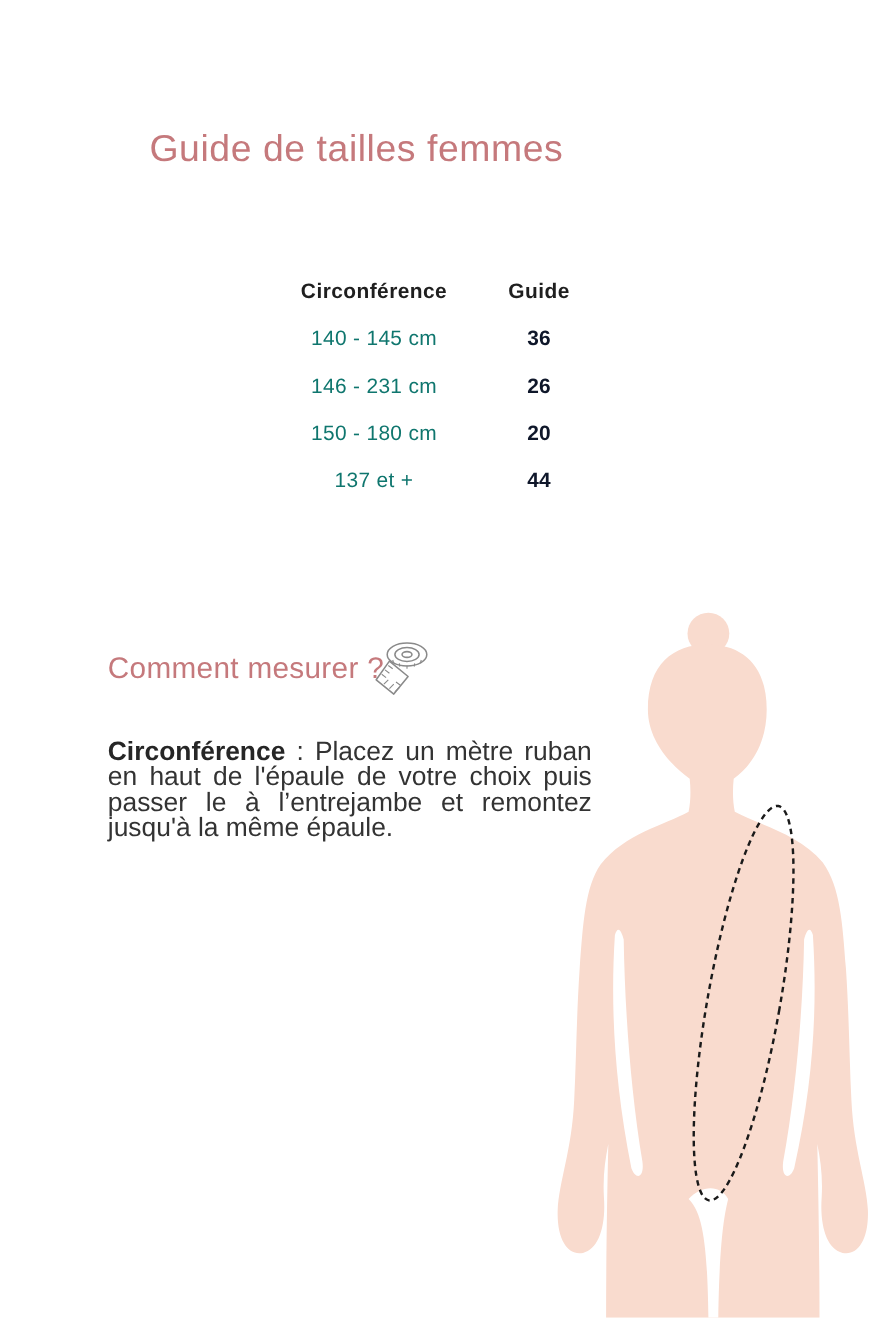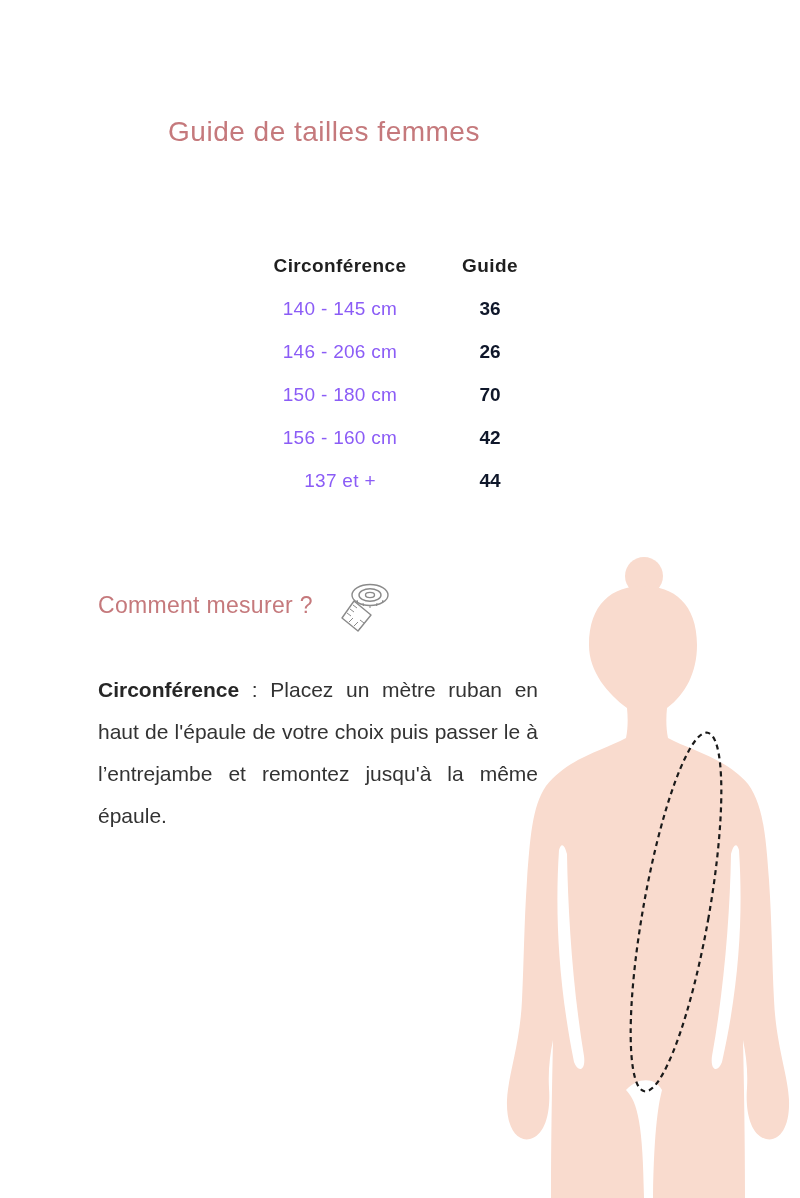--- a/index.html
+++ b/index.html
@@ -5,45 +5,45 @@
   html,body{margin:0;padding:0;}
   body{
     width:800px;height:1198px;position:relative;overflow:hidden;
     background:#ffffff;
     font-family:"Liberation Sans", sans-serif;
   }
   
   .page-title{
     position:absolute;top:116px;left:0;width:648px;
     text-align:center;
-    font-size:28px;font-weight:400;letter-spacing:0.5px;
+    font-size:34px;font-weight:400;letter-spacing:0.5px;
     color:#c5797c;
   }
   
   .size-table{
     position:absolute;top:244px;left:256px;width:300px;
   }
   .t-row{display:flex;align-items:center;height:43px;}
   .t-cell{text-align:center;}
   .col-circ{width:168px;}
   .col-size{width:132px;}
   .t-head .t-cell{
     font-weight:700;font-size:19px;color:#1f1f1f;letter-spacing:0.4px;
   }
-  .t-row .circ-val{font-size:19px;color:#8b5cf6;letter-spacing:0.3px;}
+  .t-row .circ-val{font-size:19px;color:#0f766e;letter-spacing:0.3px;}
   .t-row .size-val{font-size:19px;font-weight:700;color:#0f172a;}
   
   .howto-head{
     position:absolute;top:592px;left:98px;
-    font-size:23px;color:#c5797c;letter-spacing:0.3px;
+    font-size:27px;color:#c5797c;letter-spacing:0.3px;
   }
   .tape-icon{position:absolute;top:580px;left:337px;width:56px;height:58px;}
   .howto-text{
     position:absolute;top:648px;left:98px;width:440px;
-    font-size:21px;line-height:42px;color:#333333;
+    font-size:24px;line-height:23px;color:#333333;
     text-align:justify;
   }
   .howto-text b{color:#262626;}
   
   .silhouette-svg{position:absolute;top:0;left:0;z-index:0;}
   .fg{position:relative;z-index:1;}
 </style>
 </head>
 <body>
 
@@ -108,30 +108,26 @@
   <div class="size-table">
     <div class="t-row t-head">
       <div class="t-cell col-circ">Circonférence</div>
       <div class="t-cell col-size">Guide</div>
     </div>
     <div class="t-row">
       <div class="t-cell col-circ circ-val">140 - 145 cm</div>
       <div class="t-cell col-size size-val">36</div>
     </div>
     <div class="t-row">
-      <div class="t-cell col-circ circ-val">146 - 206 cm</div>
+      <div class="t-cell col-circ circ-val">146 - 231 cm</div>
       <div class="t-cell col-size size-val">26</div>
     </div>
     <div class="t-row">
       <div class="t-cell col-circ circ-val">150 - 180 cm</div>
-      <div class="t-cell col-size size-val">70</div>
-    </div>
-    <div class="t-row">
-      <div class="t-cell col-circ circ-val">156 - 160 cm</div>
-      <div class="t-cell col-size size-val">42</div>
+      <div class="t-cell col-size size-val">20</div>
     </div>
     <div class="t-row">
       <div class="t-cell col-circ circ-val">137 et +</div>
       <div class="t-cell col-size size-val">44</div>
     </div>
   </div>
 
   <div class="howto-head">Comment mesurer ?</div>
 
   <svg class="tape-icon" viewBox="0 0 56 58" aria-hidden="true">

